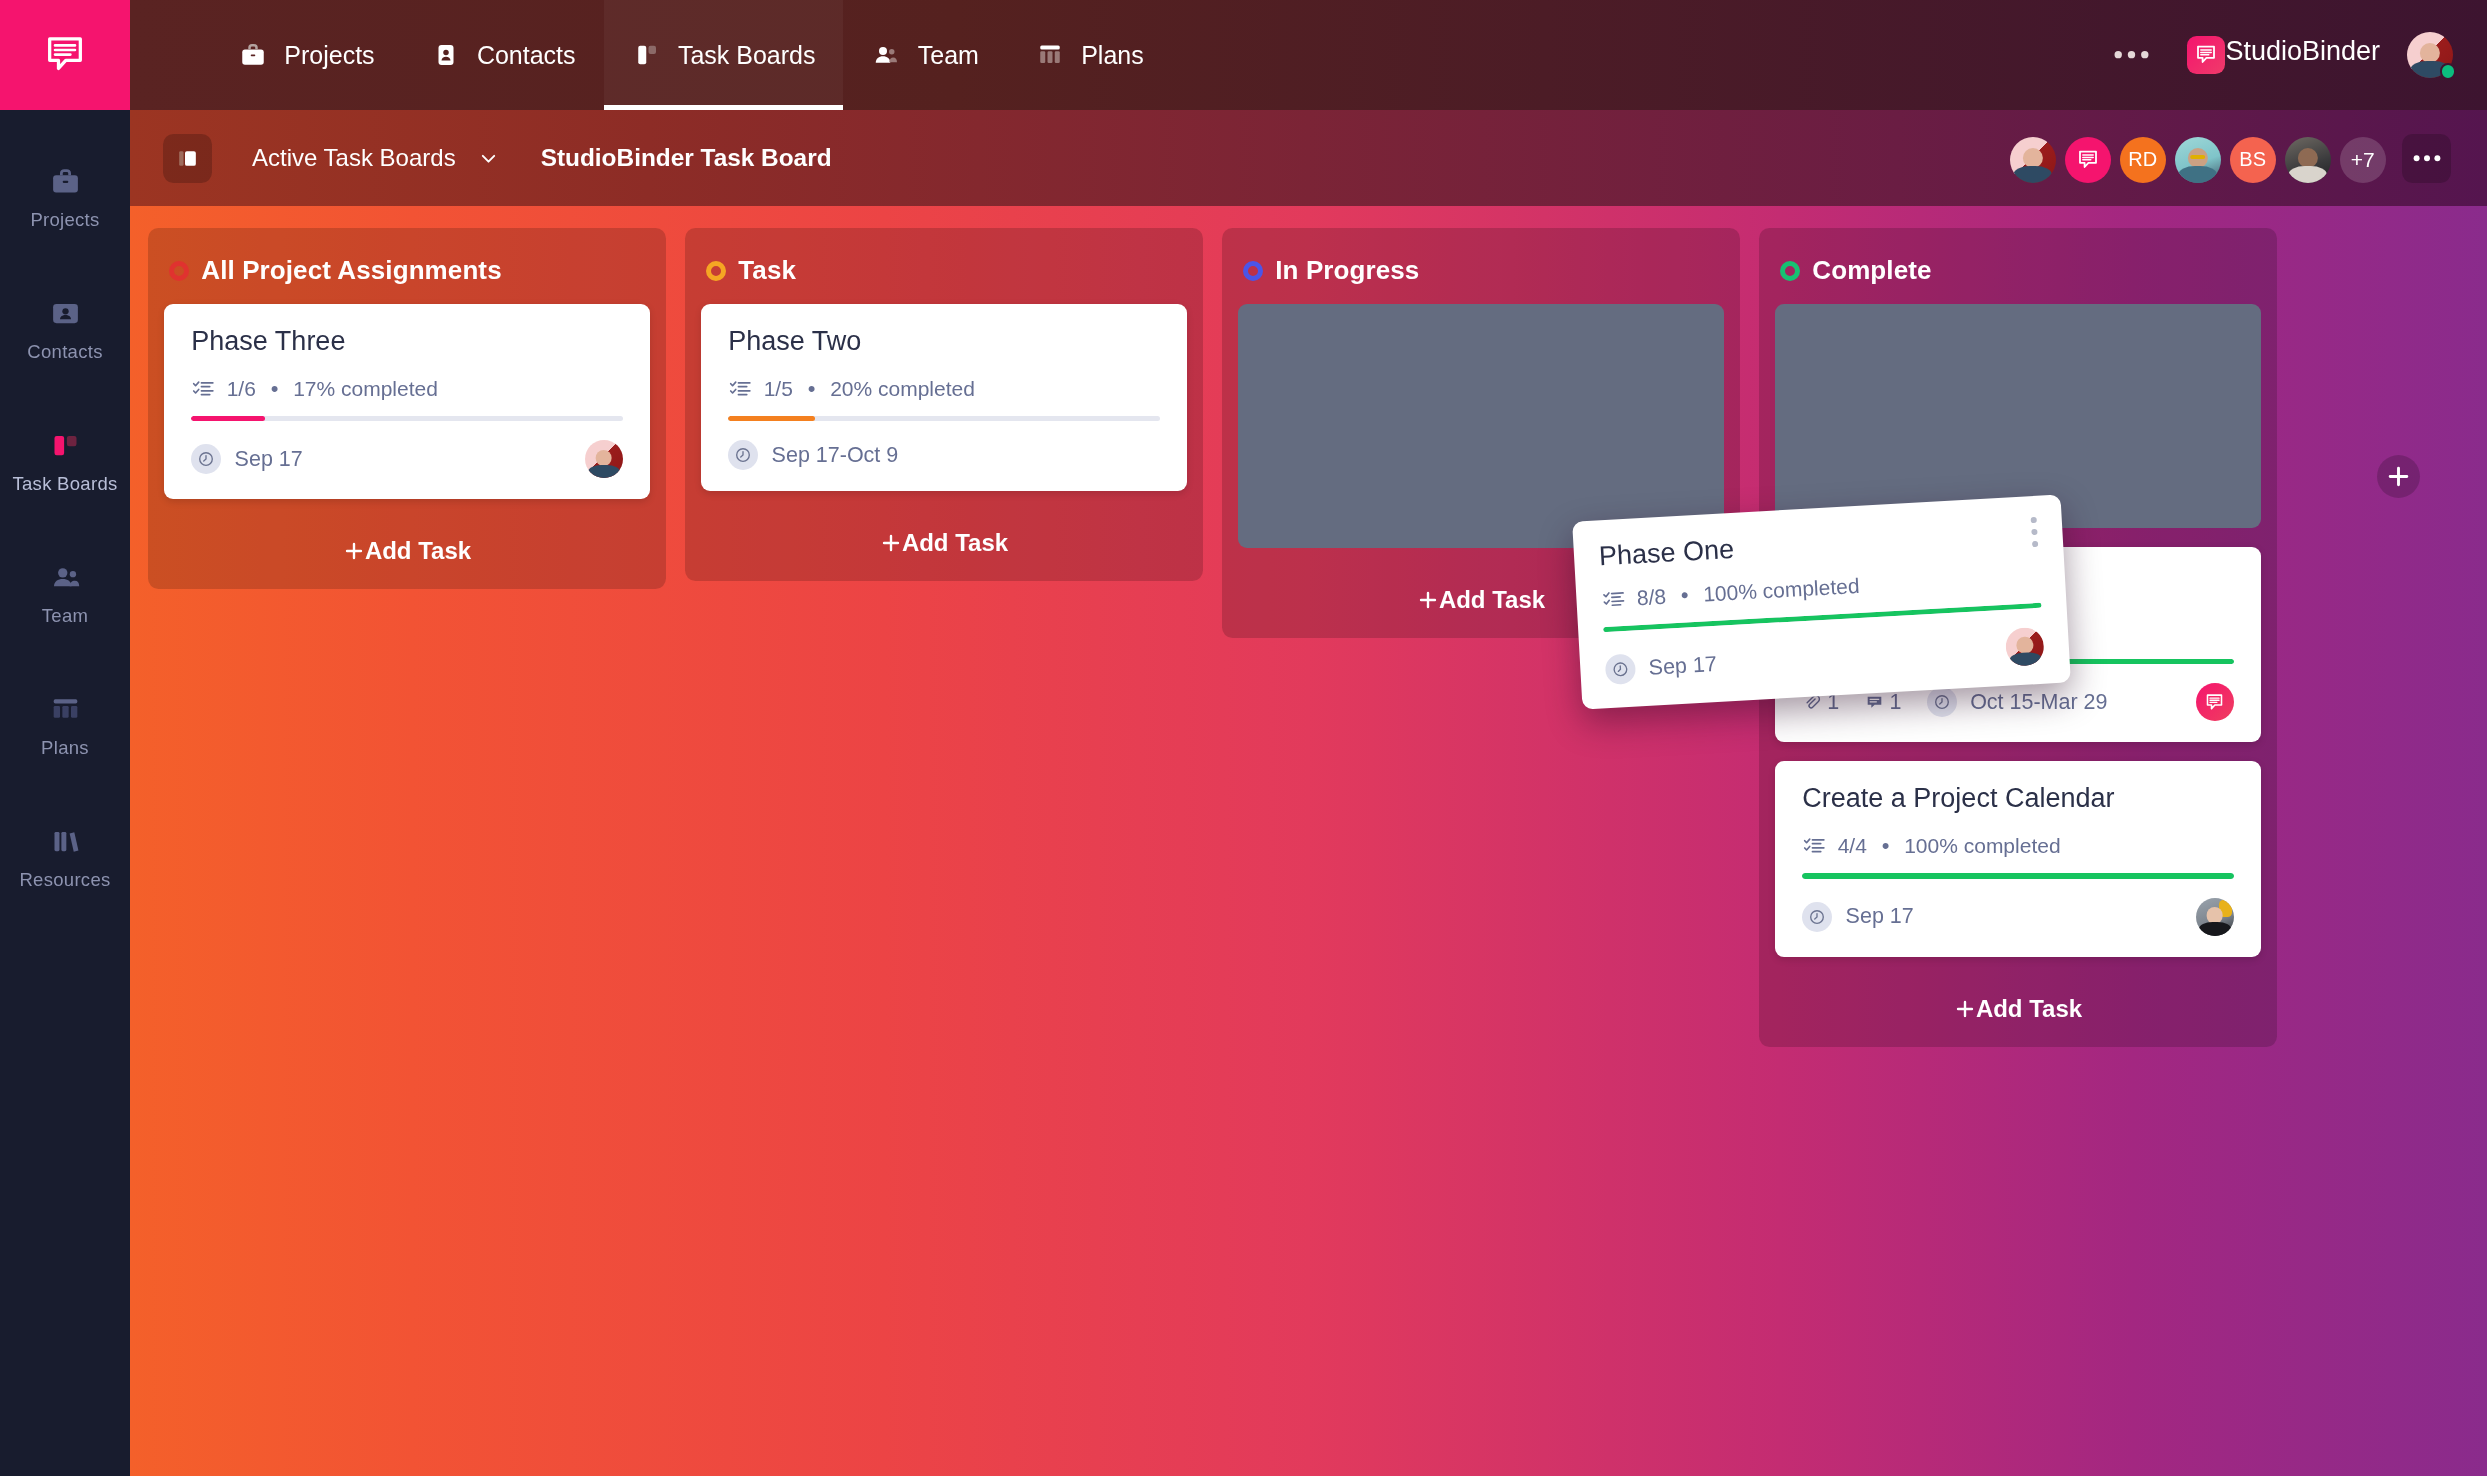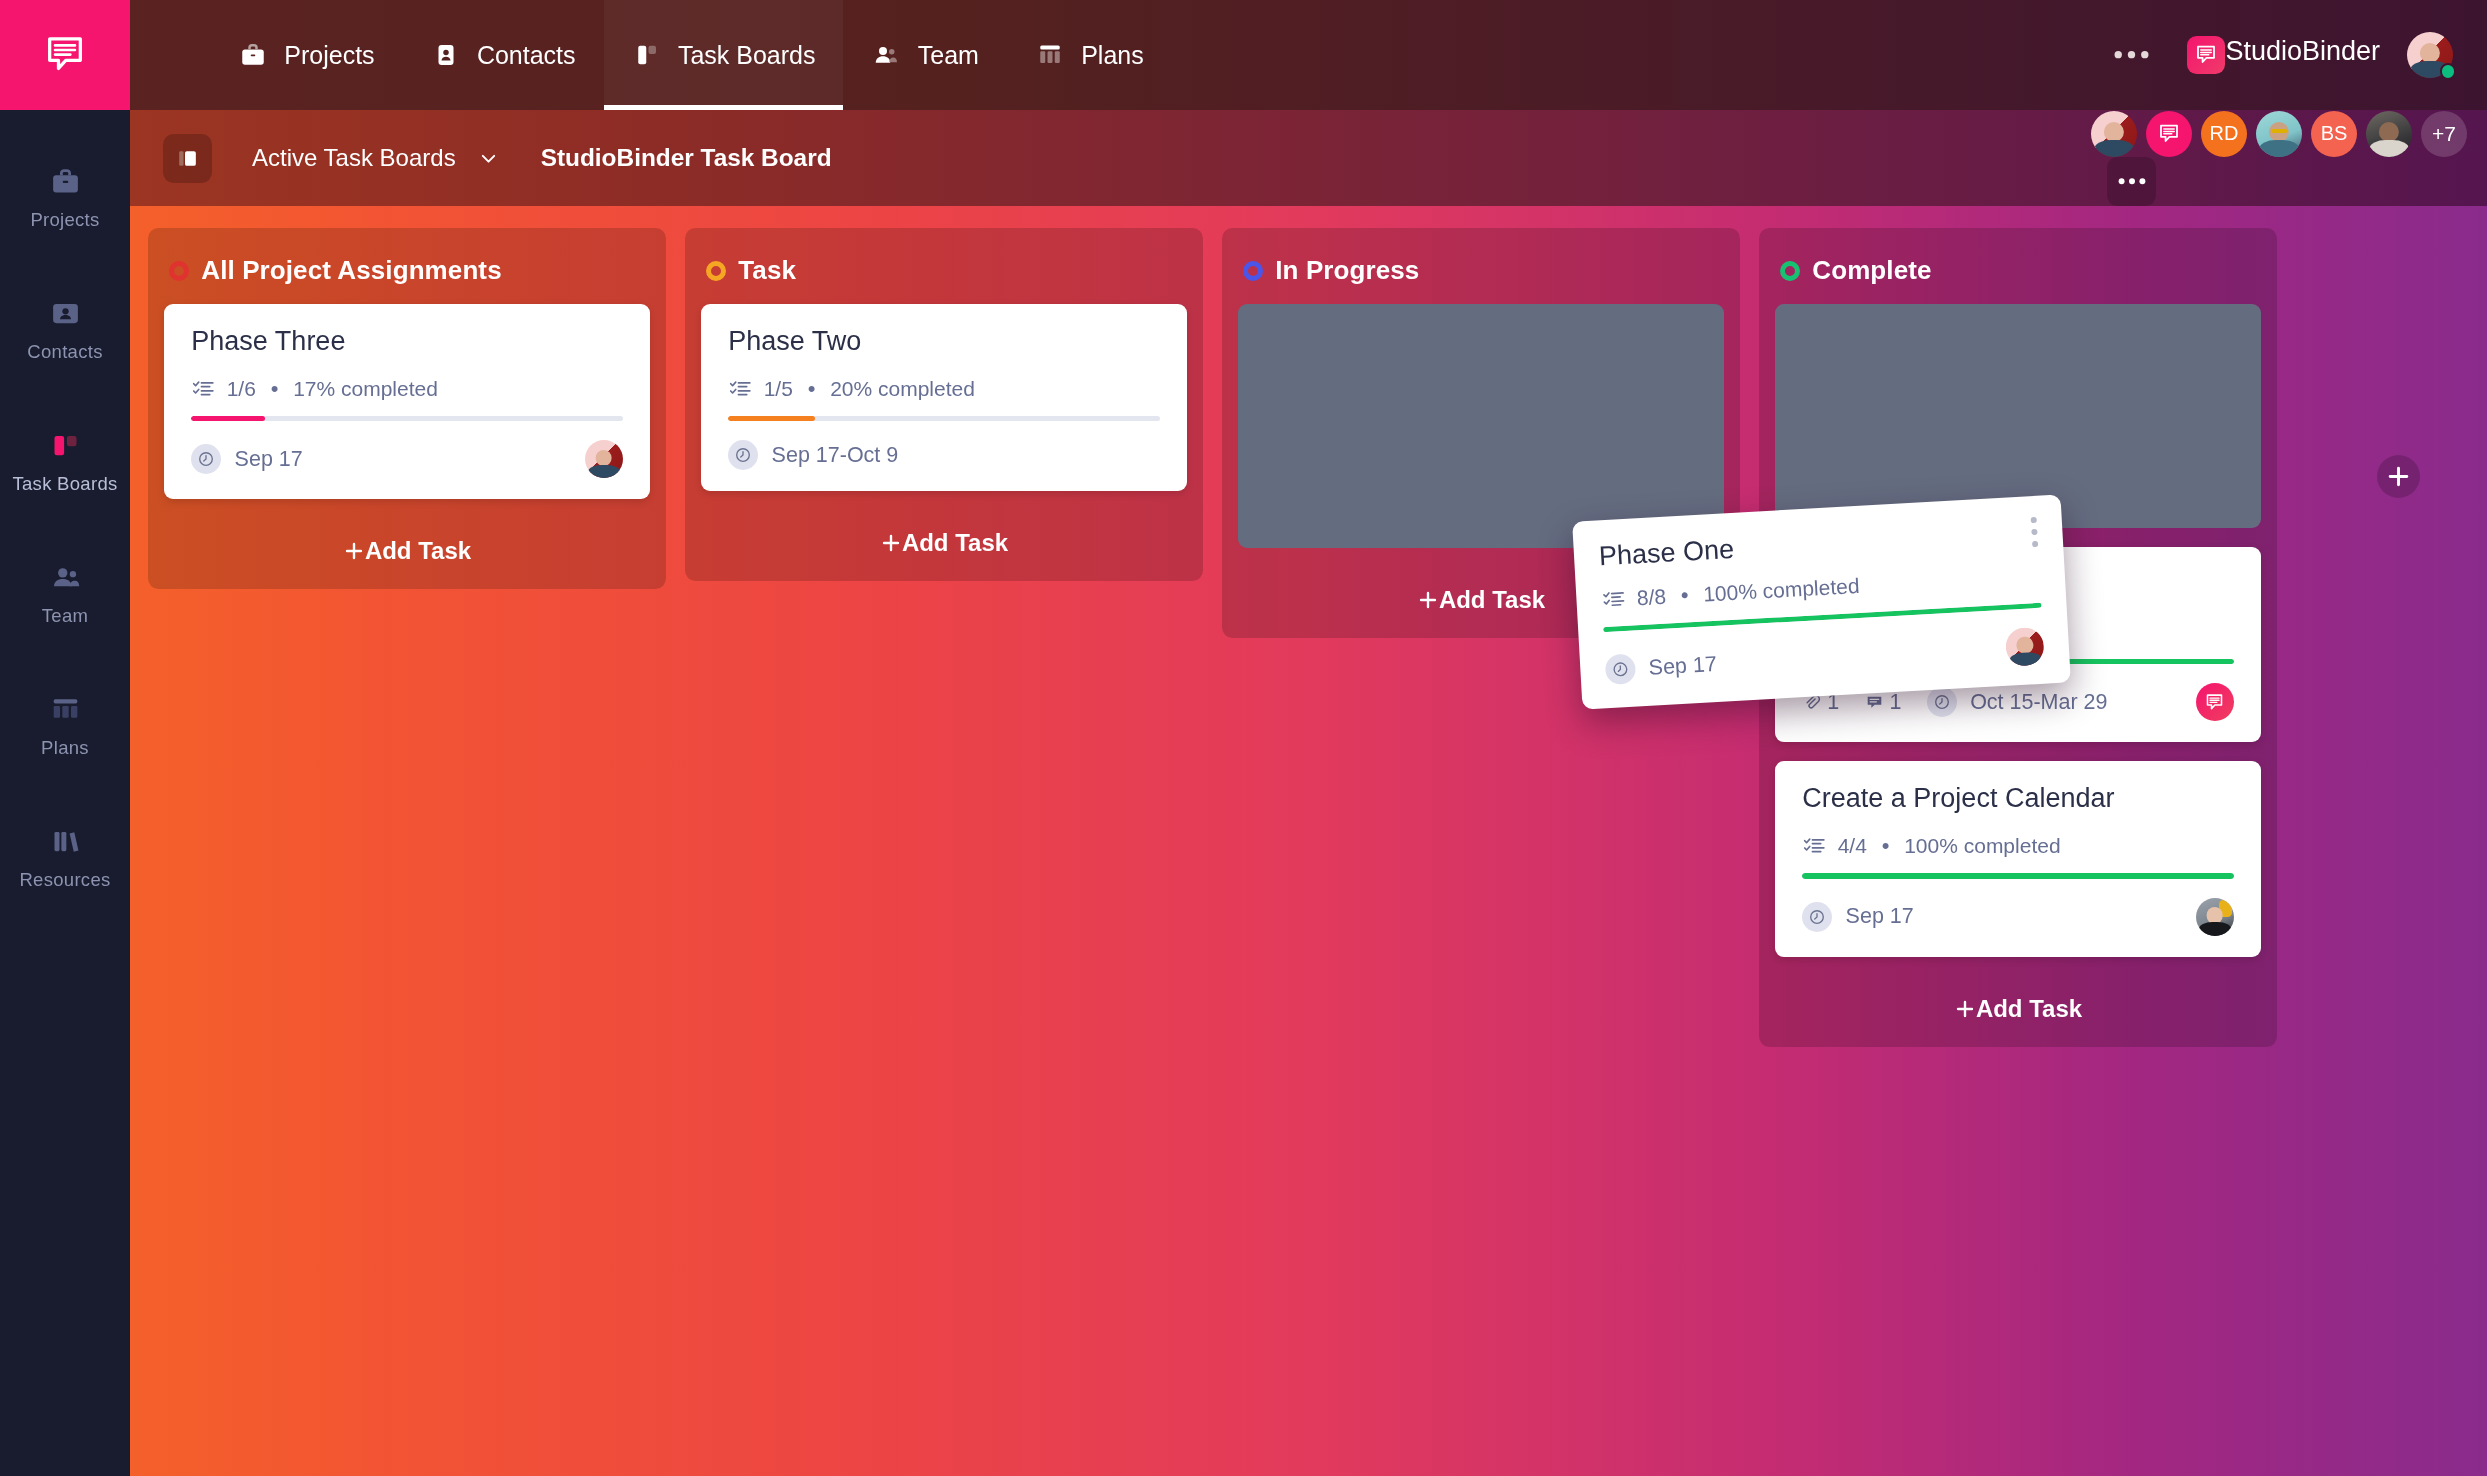--- a/index.html
+++ b/index.html
@@ -86,21 +86,21 @@
   .board-toggle {
     width: 49px; height: 49px; border-radius: 10.4px; background: rgba(0,0,0,0.20);
     display: flex; align-items: center; justify-content: center; cursor: pointer;
   }
   .subbar-select {
     display: flex; align-items: center; gap: 22px; margin-left: 25px;
     padding: 9px 15px; border-radius: 7.4px; cursor: pointer; text-align: right;
   }
   .subbar-select .ss-label { font-size: 24px; color: #ffffff; }
   .subbar-title { font-size: 24.4px; color: #ffffff; margin-left: 27px; font-weight: 700; }
-  .subbar-right { margin-left: auto; display: flex; align-items: flex-start; padding-right: 20px; flex-direction: column; }
+  .subbar-right { margin-left: auto; display: flex; align-items: flex-end; padding-right: 36px; }
   .avatar-stack { display: flex; align-items: center; gap: 9px; }
   .av {
     width: 46px; height: 46px; border-radius: 50%;
     display: flex; align-items: center; justify-content: center;
     font-size: 20px; color: #fff; overflow: hidden; cursor: pointer; flex: 0 0 46px;
   }
   .av.more { background: rgba(255,255,255,0.16); font-size: 21px; }
   .subbar-dots {
     width: 49px; height: 49px; margin-left: 16.3px; border-radius: 10.4px;
     background: rgba(0,0,0,0.18); display: flex; align-items: center; justify-content: center;

